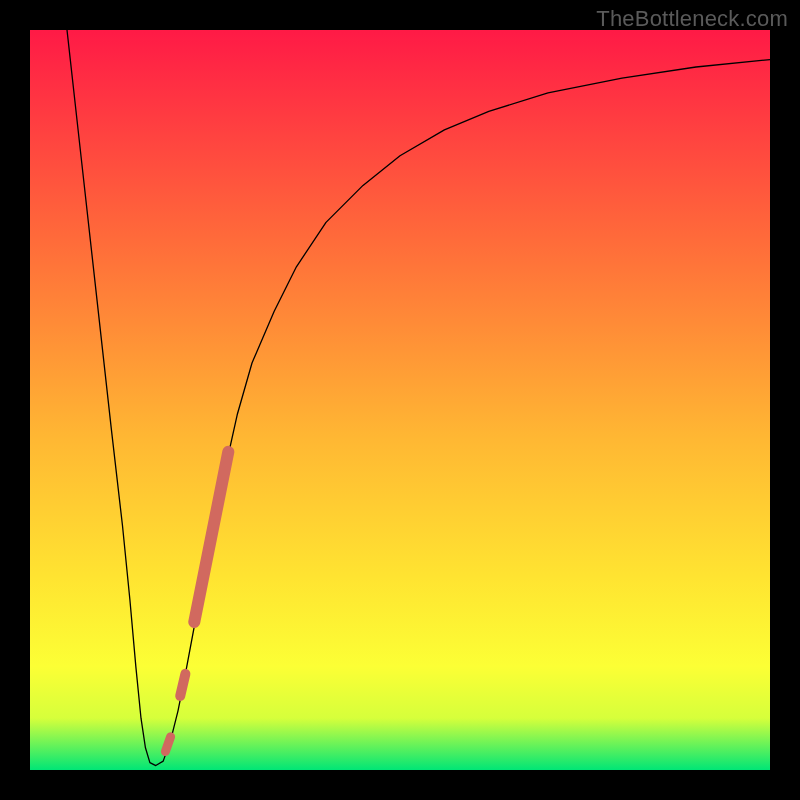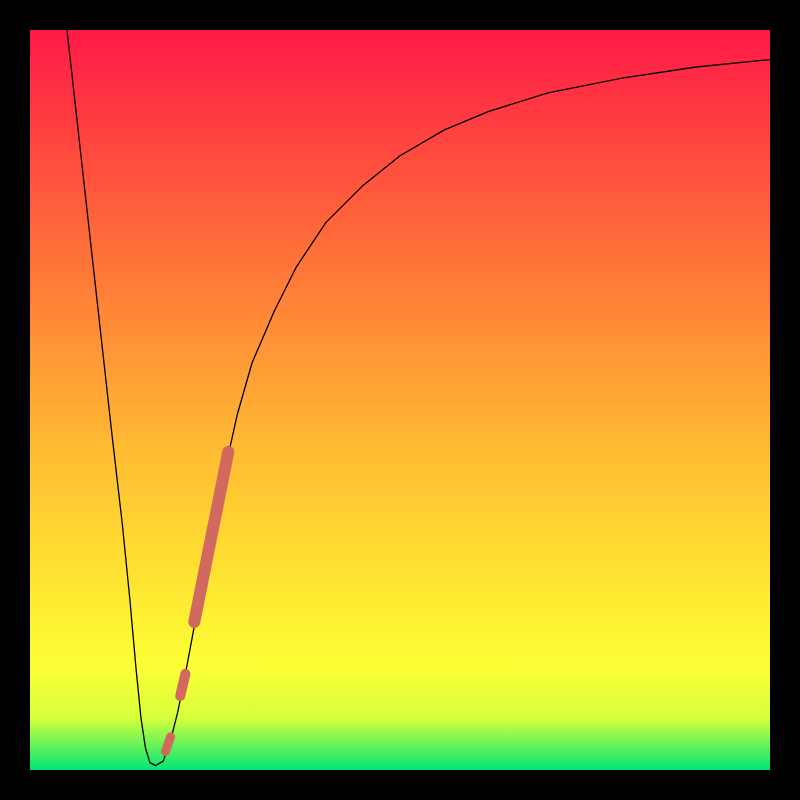--- a/index.html
+++ b/index.html
@@ -36,20 +36,21 @@
     z-index: 10;
   }
   svg {
     display: block;
   }
 </style>
 </head>
 <body>
 
 <div class="frame">
+  <div class="watermark">TheBottleneck.com</div>
 
   <div class="plot">
     <svg id="chart-svg" width="740" height="740" viewBox="0 0 740 740" preserveAspectRatio="none">
       <defs>
         <linearGradient id="bg-grad" x1="0" y1="0" x2="0" y2="1">
           <stop id="g0" offset="0%" stop-color="#ff1a46"></stop>
           <stop id="g1" offset="28%" stop-color="#ff6a3a"></stop>
           <stop id="g2" offset="55%" stop-color="#ffb733"></stop>
           <stop id="g3" offset="74%" stop-color="#ffe431"></stop>
           <stop id="g4" offset="86%" stop-color="#fcff35"></stop>

